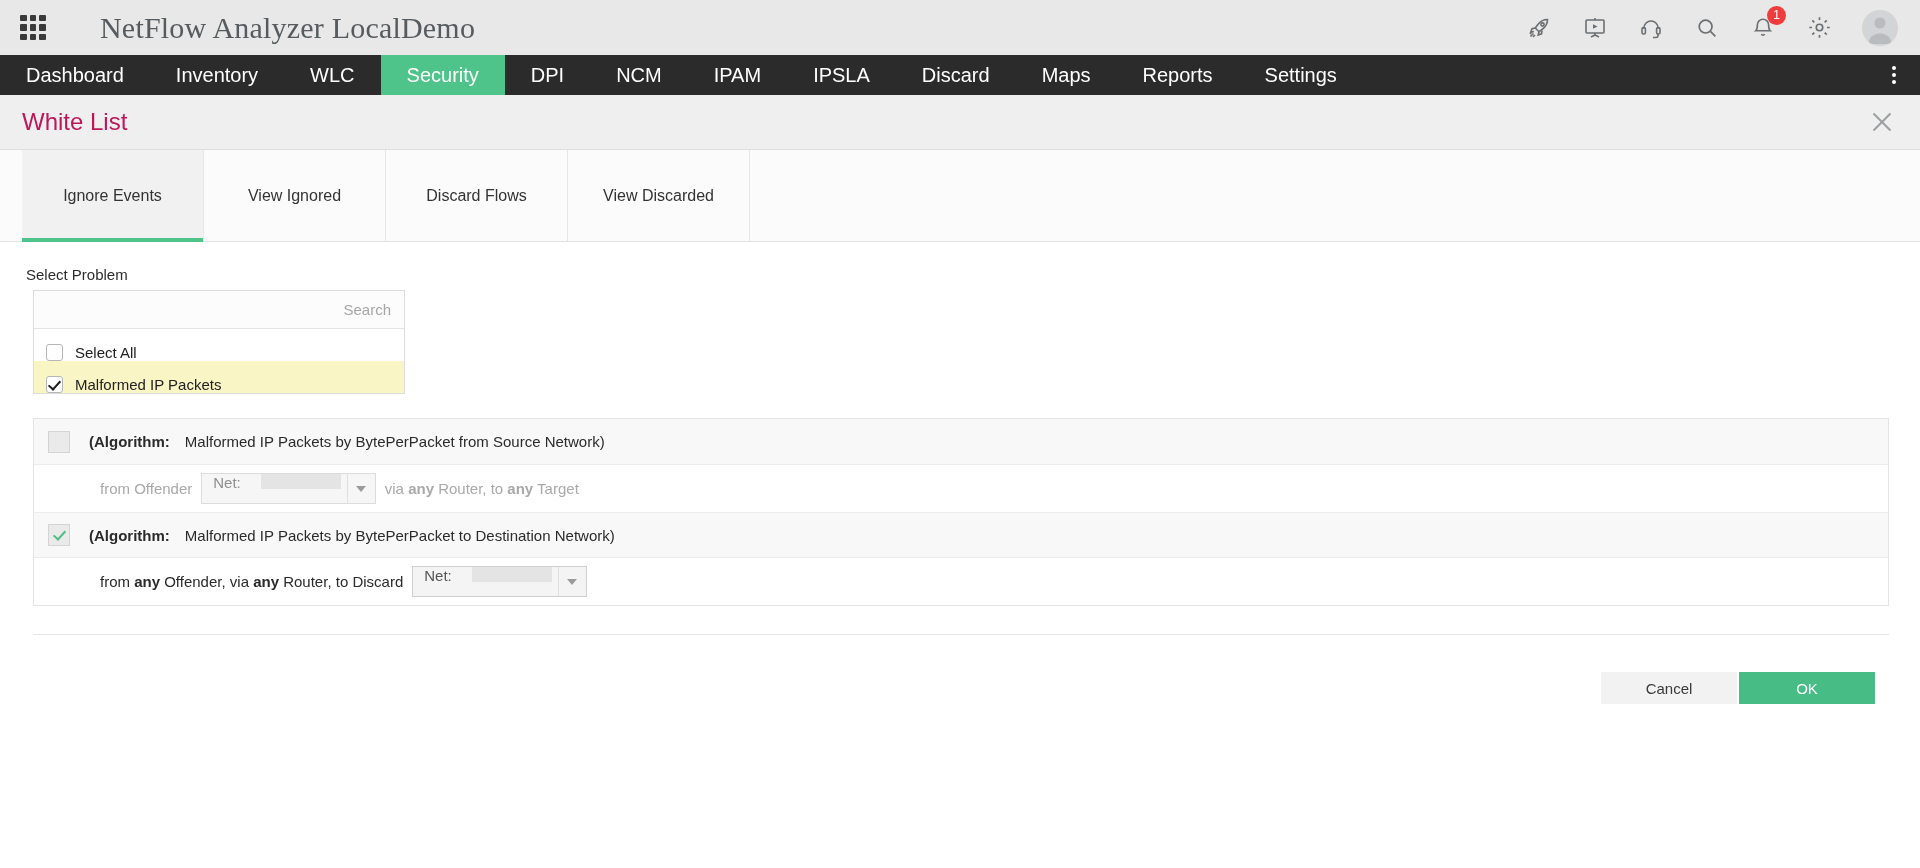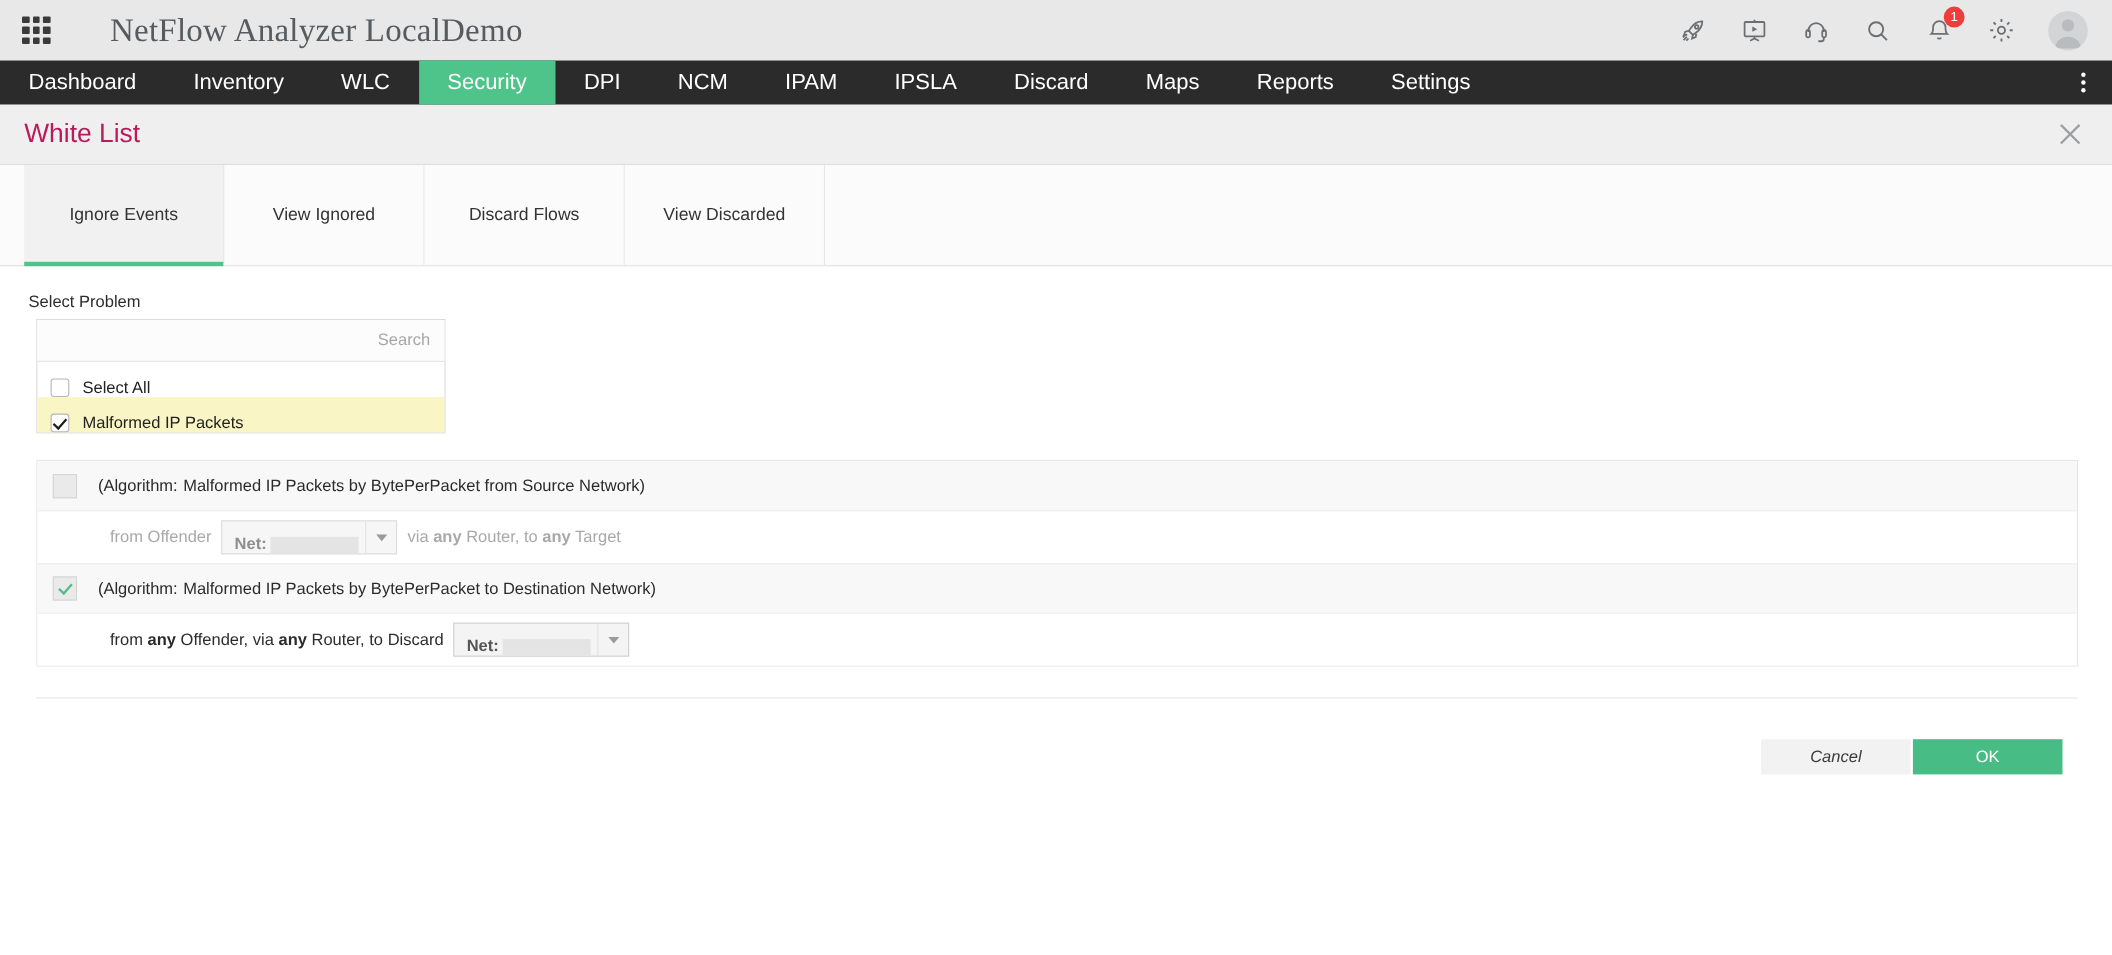--- a/index.html
+++ b/index.html
@@ -260,21 +260,21 @@
     width: 5px; height: 10px;
     border: solid #4cbd84;
     border-width: 0 2.2px 2.2px 0;
     transform: rotate(42deg);
     margin-top: -2px;
   }
   .algo-title {
     font-size: 15px;
     color: #2b2b2b;
   }
-  .algo-title .lead { margin-right: 5px; }
+  .algo-title .lead { margin-right: 15px; font-weight: bold; }
 
   .algo-body {
     display: flex;
     align-items: center;
     height: 47px;
     padding-left: 66px;
     font-size: 15px;
     background: #ffffff;
   }
   .algo-body.disabled { color: #a9a9a9; }
@@ -286,25 +286,24 @@
     display: inline-flex;
     align-items: stretch;
     height: 31px;
     border: 1px solid #dcdcdc;
     background: #f6f6f6;
     margin: 0 9px;
     min-width: 141px;
   }
   .net-dd.enabled { border-color: #cfcfcf; background: #f4f4f4; }
   .net-dd .field {
-    display: flex; align-items: flex-end;
+    display: flex; align-items: flex-start;
     padding: 0 6px 0 11px;
-    gap: 4px;
+    gap: 20px;
     flex: 1;
-    font-weight: bold;
   }
   .net-dd .netlabel { font-size: 15px; color: #8e8e8e; }
   .net-dd.enabled .netlabel { color: #555555; }
   .net-dd .blank {
     width: 80px; height: 15px;
     background: #e4e4e4;
     display: block;
   }
   .net-dd .arrowbtn {
     width: 28px;
@@ -332,21 +331,21 @@
     padding: 37px 33px 0 0;
   }
   .btn {
     height: 32px;
     min-width: 136px;
     border: none;
     font-size: 15px;
     font-family: "Liberation Sans", sans-serif;
     cursor: pointer;
   }
-  .btn-cancel { background: #f2f2f2; color: #3a3a3a; font-style: italic; }
+  .btn-cancel { background: #f2f2f2; color: #3a3a3a; }
   .btn-ok { background: #47bc85; color: #ffffff; }
 </style>
 </head>
 <body>
 
 <div class="titlebar">
   <div class="grid-icon">
     <i></i>
       <i></i>
       <i></i>

